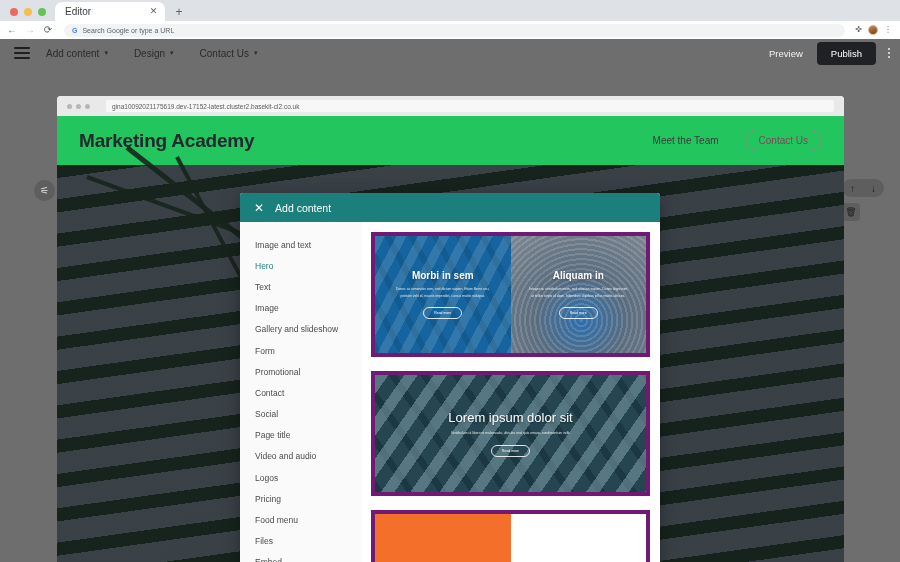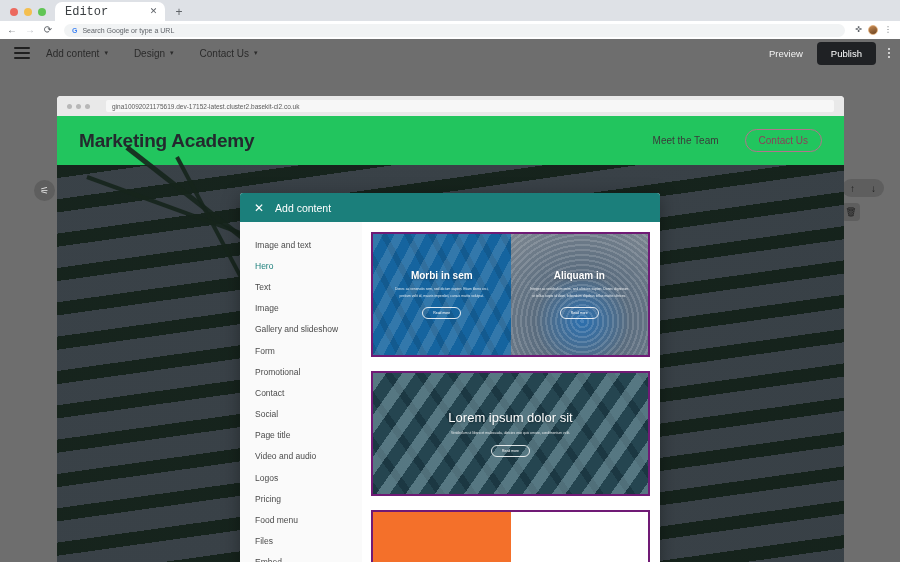--- a/index.html
+++ b/index.html
@@ -23,22 +23,22 @@
   .dot.green { background: #61c555; }
 
   .tab {
     width: 110px; height: 19px; background: #ffffff;
     border-radius: 7px 7px 0 0;
     display: flex; align-items: center;
     padding: 0 6px 0 10px; gap: 4px;
     position: relative;
   }
   .tab-title {
-    font-size: 12px; color: #3c4043; flex: 1;
-    white-space: nowrap; overflow: hidden; text-overflow: ellipsis; font-family: Liberation Mono, monospace;
+    font-size: 10px; color: #3c4043; flex: 1;
+    white-space: nowrap; overflow: hidden; text-overflow: ellipsis;
   }
   .tab-close {
     font-size: 9px; color: #5f6368; line-height: 1;
     width: 11px; height: 11px; display: flex; align-items: center; justify-content: center;
   }
   .new-tab {
     font-size: 12px; color: #5f6368; margin-left: 7px; margin-bottom: 2px;
     width: 14px; height: 14px; display: flex; align-items: center; justify-content: center;
   }
 
@@ -188,21 +188,21 @@
   }
   .cat.active { color: #1b7f7b; }
 
   .modal-content {
     flex: 1; padding: 10px 10px 0 9px; overflow: hidden;
     background: #ffffff;
     position: relative;
   }
   .tpl {
     width: 100%; height: 125px; margin-bottom: 14px;
-    border: 2px solid #701a75; display: flex; overflow: hidden;
+    border: 4px solid #701a75; display: flex; overflow: hidden;
     position: relative;
   }
   .tpl-half { flex: 1; position: relative; overflow: hidden;
     display: flex; flex-direction: column; align-items: center; justify-content: center; }
 
   .pat-blue {
     background:
       repeating-linear-gradient(118deg, rgba(255,255,255,.13) 0 9px, rgba(255,255,255,0) 9px 19px),
       repeating-linear-gradient(62deg, rgba(0,0,0,.10) 0 6px, rgba(0,0,0,0) 6px 21px),
       #15649f;

